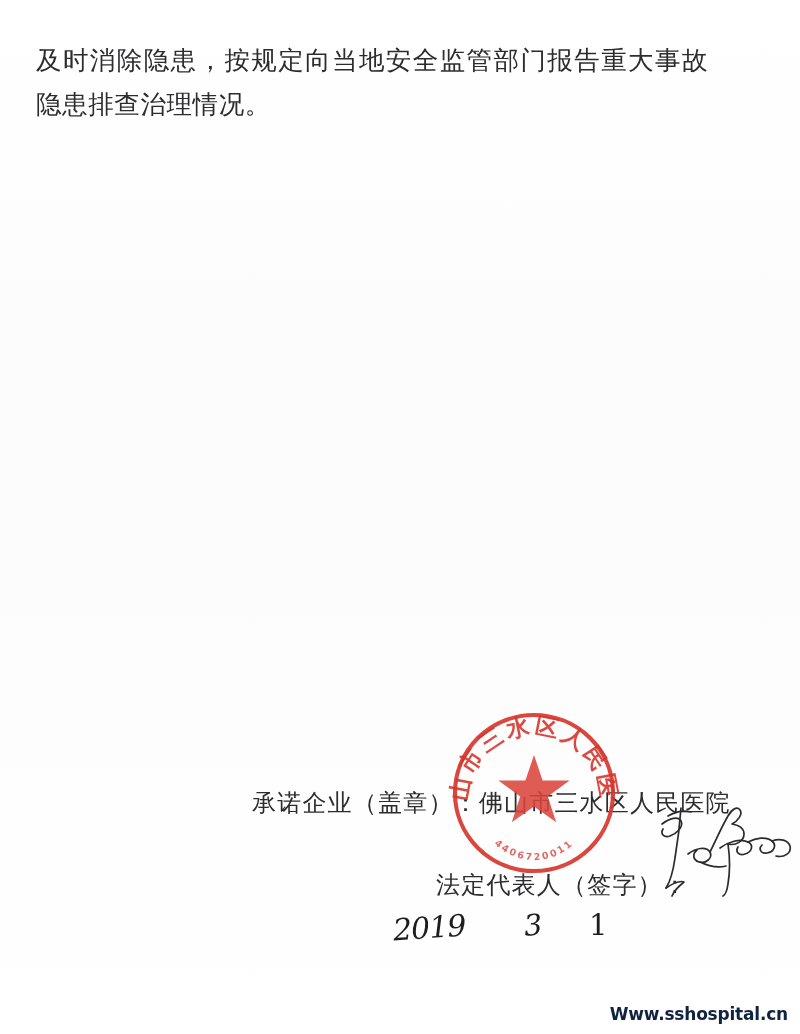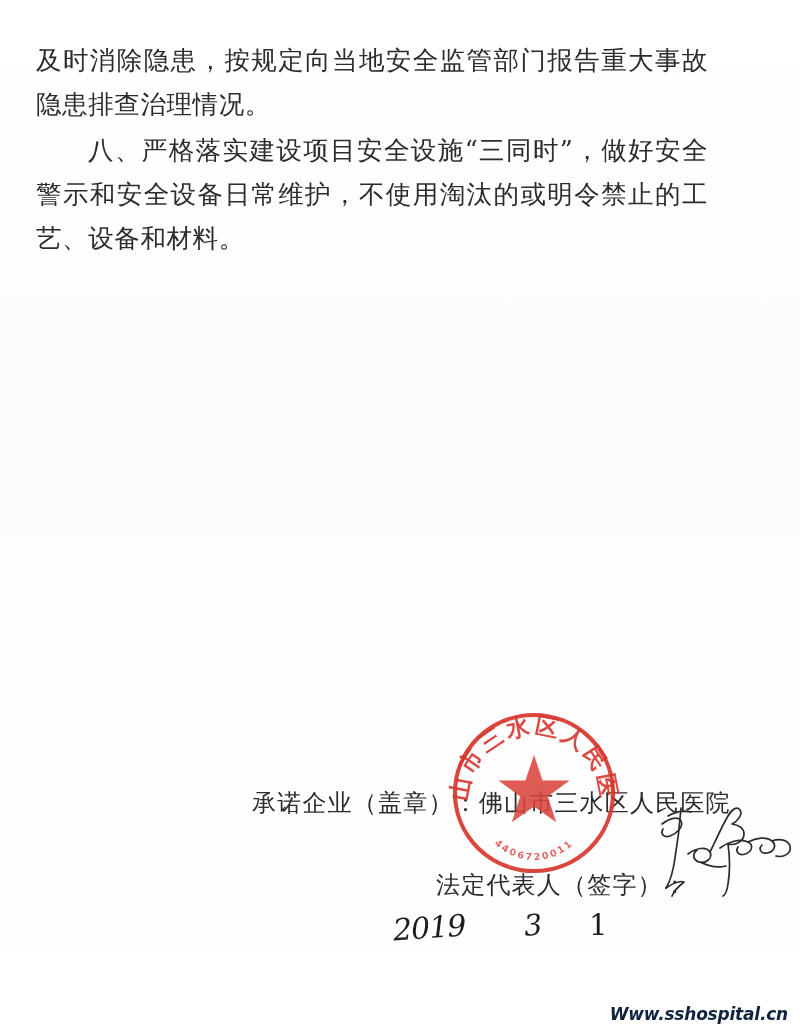--- a/index.html
+++ b/index.html
@@ -122,32 +122,30 @@
   
   #watermark {
     position: absolute;
     right: 12px;
     bottom: 10px;
     font-family: "DejaVu Sans", "Liberation Sans", sans-serif;
     font-size: 17px;
     font-weight: bold;
     color: #10243f;
     letter-spacing: -0.2px;
-    font-style: italic;
   }
 </style>
 </head>
 <body>
 
 <div id="page">
   <div id="scan-tint"></div>
 
   <div id="body-text">
     <p class="para">及时消除隐患，按规定向当地安全监管部门报告重大事故隐患排查治理情况。</p>
-    <p class="para indent">八、严格落实建设项目安全设施“三同时”，做好安全警示和安全设备日常维护，不使用淘汰的或明令禁止的工艺、设备和材料。</p>
   </div>
 
   <div id="sign-block">
     <div class="sign-line" id="company-line">
       <span>承诺企业（盖章）：</span><span>佛山市三水区人民医院</span>
     </div>
 
     <div class="sign-line" id="legalrep-line">法定代表人（签字）：</div>
 
     <div id="date-hand">2019</div>

